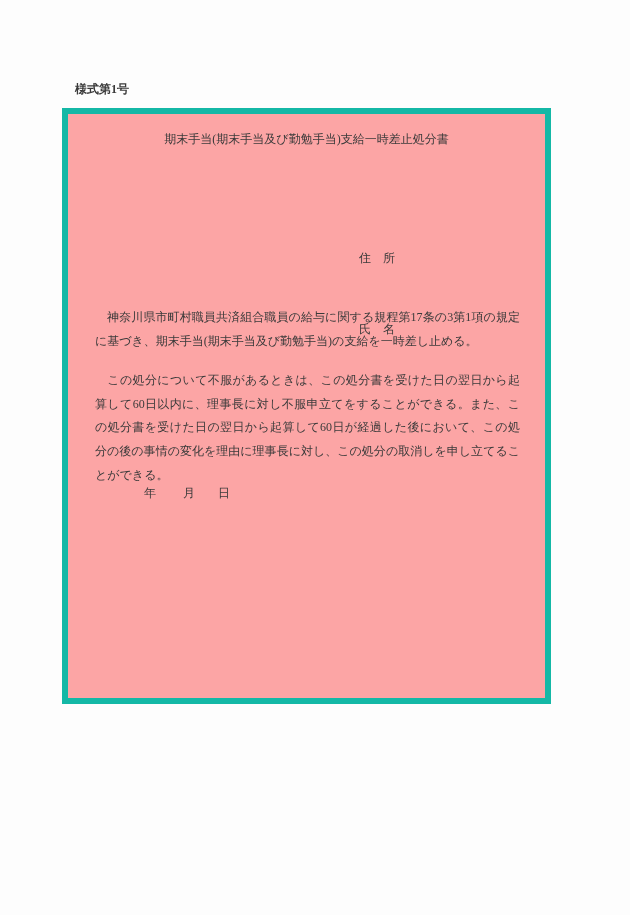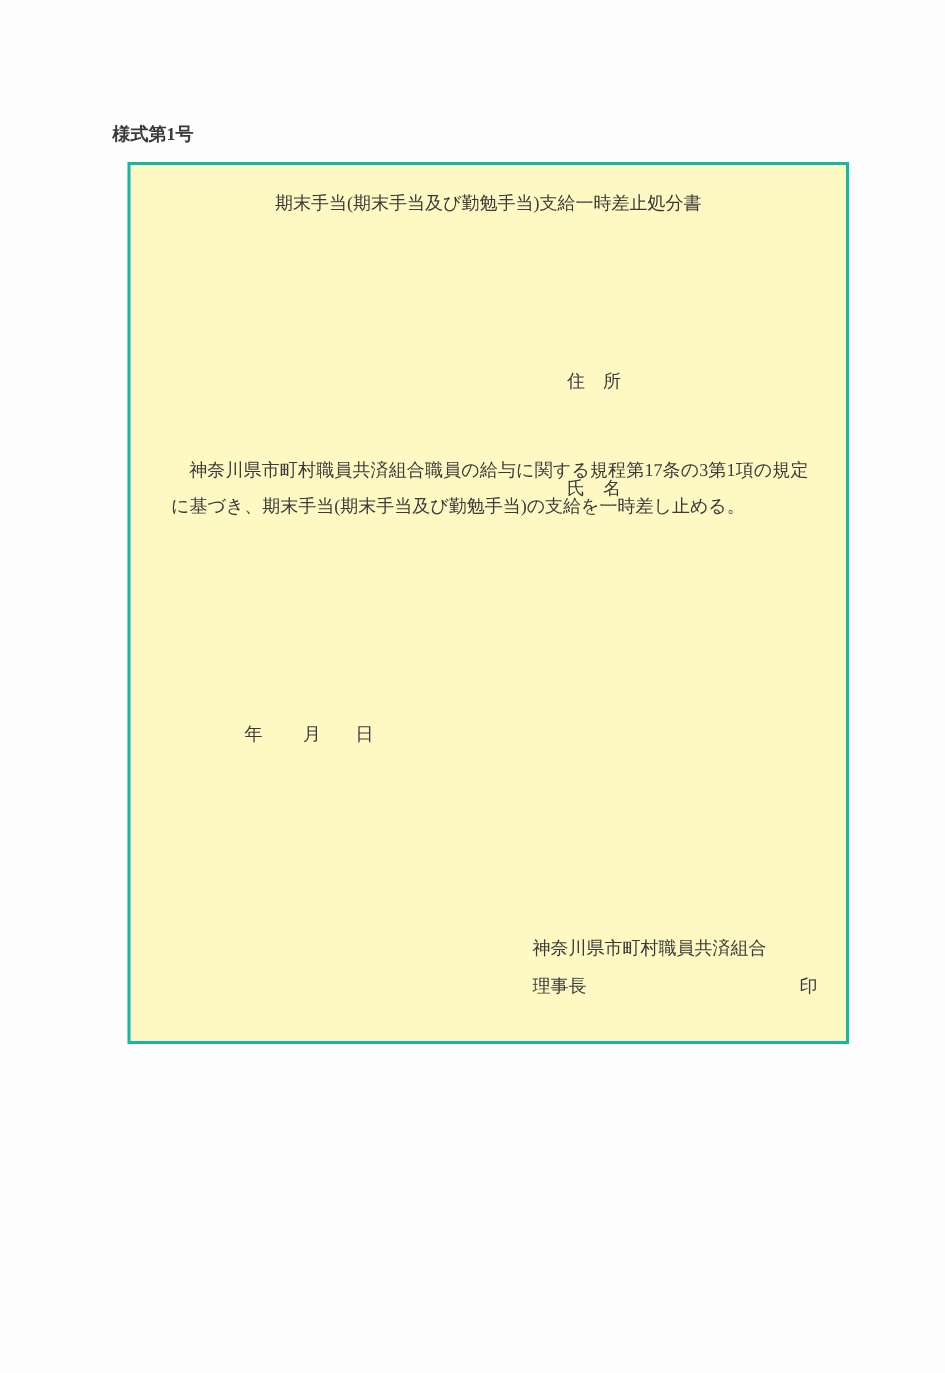--- a/index.html
+++ b/index.html
@@ -18,26 +18,26 @@
   .form-number {
     position: absolute;
     left: 75px;
     top: 82px;
     font-size: 12px;
     line-height: 14px;
     font-weight: bold;
   }
   .document-box {
     position: absolute;
-    left: 85px;
+    left: 62px;
     top: 108px;
     width: 477px;
     height: 584px;
-    border: 2px solid #14b8a6;
-    background: #fef9c3;
+    border: 6px solid #14b8a6;
+    background: #fca5a5;
   }
   .doc-title {
     position: absolute;
     top: 18px;
     left: 0;
     width: 100%;
     text-align: center;
     font-size: 12px;
     line-height: 15px;
     white-space: nowrap;
@@ -97,27 +97,21 @@
 
   <div class="doc-title">期末手当(期末手当及び勤勉手当)支給一時差止処分書</div>
 
   <div class="recipient">
     <div>住　所</div>
     <div>氏　名</div>
   </div>
 
   <div class="body-text">
     <p>　神奈川県市町村職員共済組合職員の給与に関する規程第17条の3第1項の規定に基づき、期末手当(期末手当及び勤勉手当)の支給を一時差し止める。</p>
+    <p>　この処分について不服があるときは、この処分書を受けた日の翌日から起算して60日以内に、理事長に対し不服申立てをすることができる。また、この処分書を受けた日の翌日から起算して60日が経過した後において、この処分の後の事情の変化を理由に理事長に対し、この処分の取消しを申し立てることができる。</p>
   </div>
 
   <div class="date-line">
     <span class="year-label">年</span><span class="month-label">月</span><span class="day-label">日</span>
   </div>
 
-  <div class="signature">
-    <div>神奈川県市町村職員共済組合</div>
-    <div class="sig-row">
-      <span>理事長</span>
-      <span>印</span>
-    </div>
-  </div>
 
 </div>
 
 </body></html>

